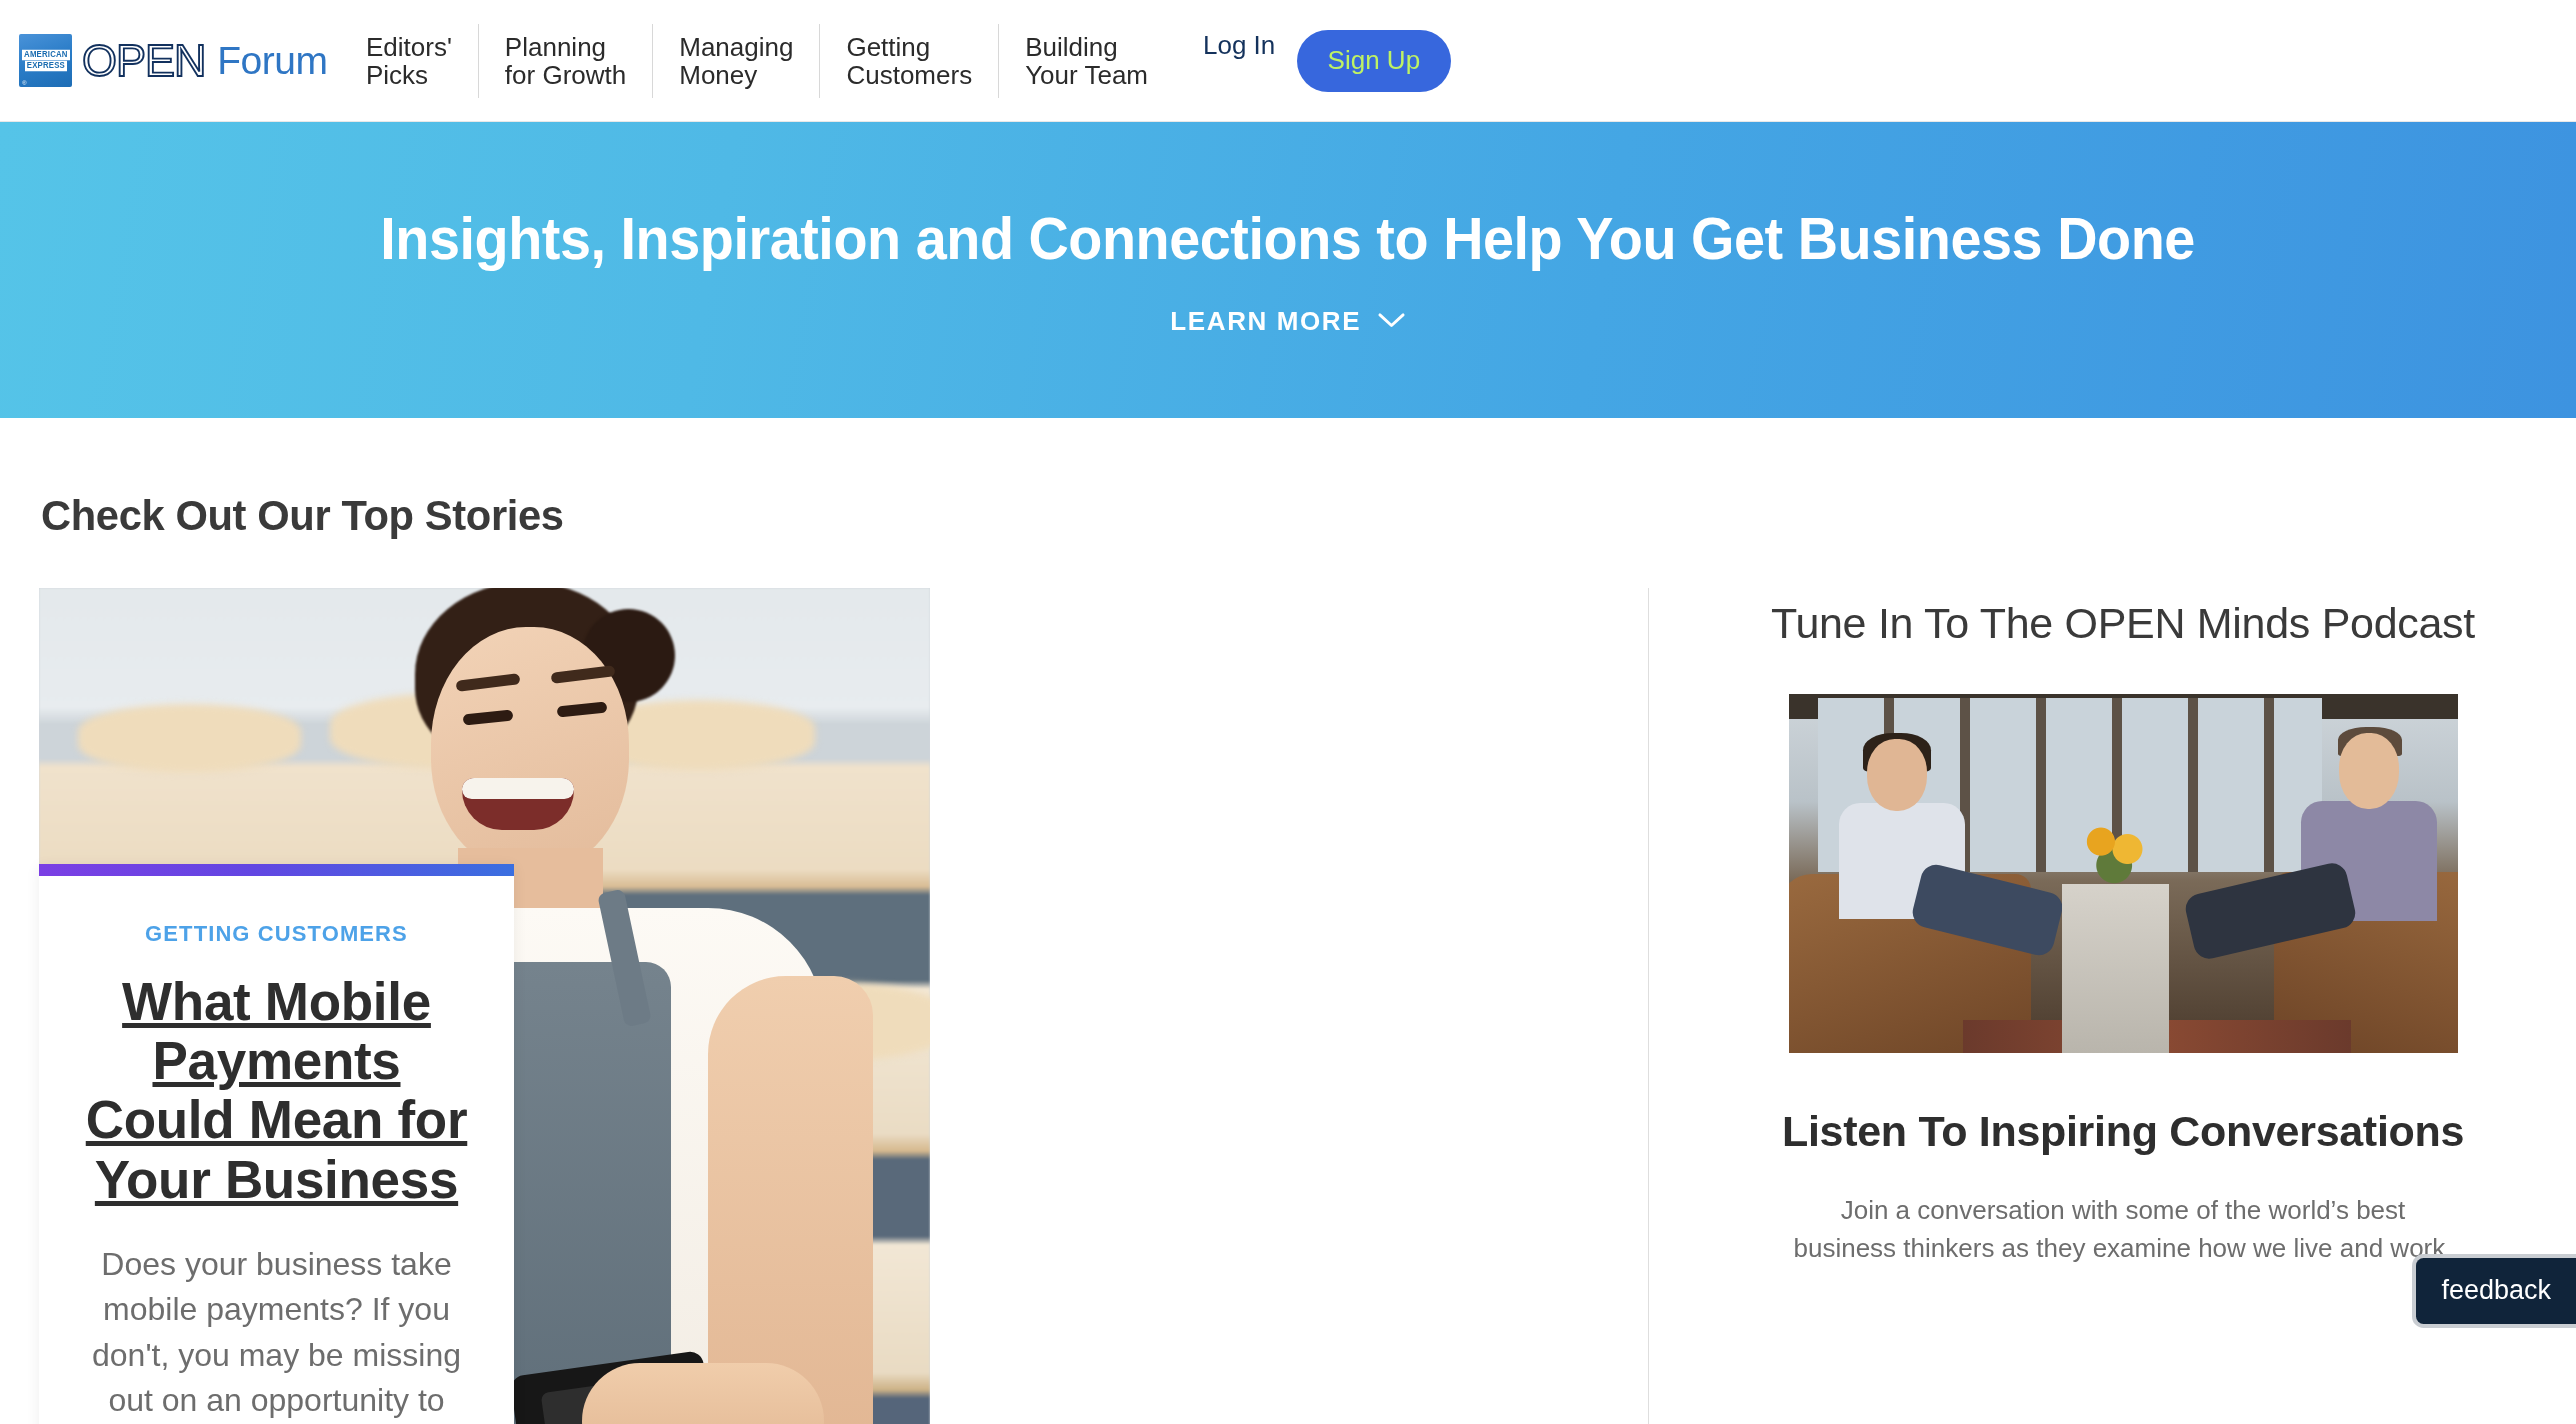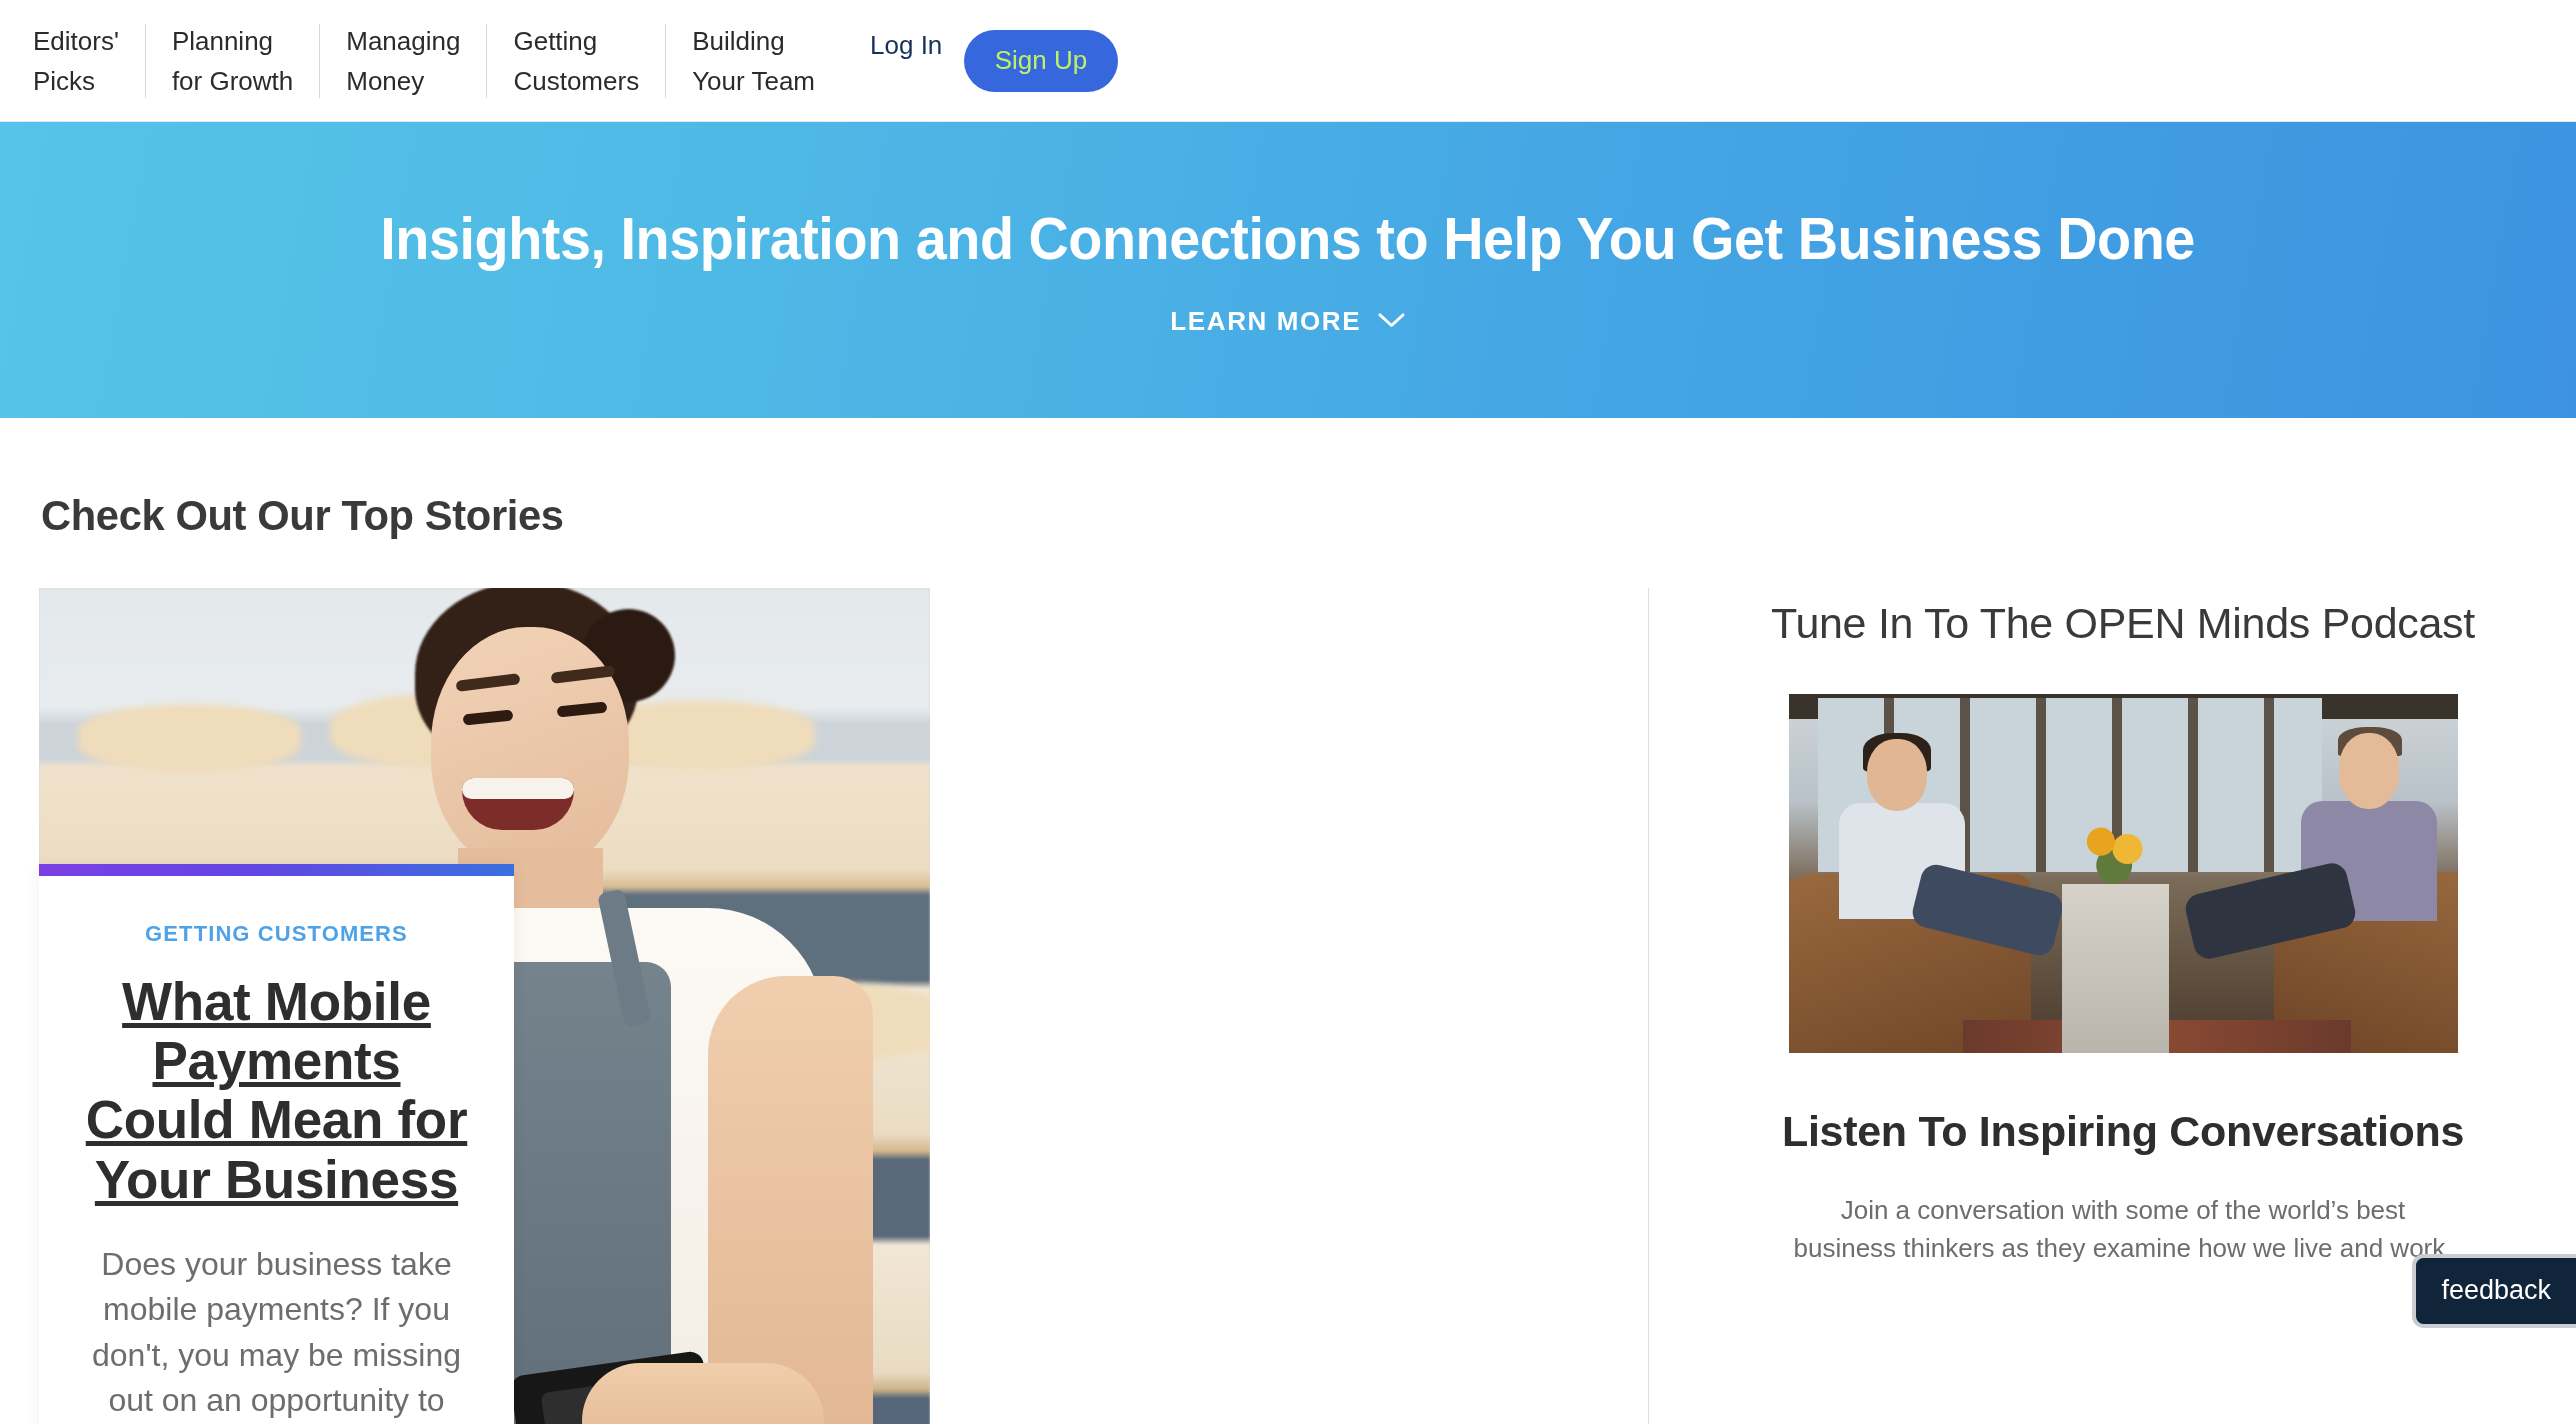--- a/index.html
+++ b/index.html
@@ -84,21 +84,21 @@
     display: flex;
     align-items: stretch;
     height: 74px;
     flex: 0 0 auto;
   }
   .nav-item {
     display: flex;
     align-items: center;
     padding: 0 26px;
     font-size: 26px;
-    line-height: 40px;
+    line-height: 28px;
     color: #2b2b2b;
     border-left: 1px solid #d8d8d8;
     cursor: pointer;
     white-space: pre-line;
     font-family: "Liberation Sans", sans-serif;
   }
   .nav-item:first-child { border-left: none; padding-left: 13.6px; }
 
   
   .search-box {
@@ -402,20 +402,29 @@
                radial-gradient(circle at 62% 50%, #efb733 0 14.5px, transparent 15.5px),
                radial-gradient(circle at 46% 72%, #5f7a3a 0 17.4px, transparent 18.4px);}
   .pod-rug    { position:absolute; left:174px; top:326px; width:388px; height:39px;
     background:linear-gradient(90deg,#6b3a2c,#8a4a33,#6b3a2c);}
 </style>
 </head>
 <body>
 
 <div class="header">
 
+  <div class="logo-wrap">
+    <div class="amex-mark">
+      <span class="amex-band">AMERICAN</span>
+      <span class="amex-band">EXPRESS</span>
+      <span class="amex-reg">®</span>
+    </div>
+    <span class="logo-open">OPEN</span>
+    <span class="logo-forum">Forum</span>
+  </div>
 
   <nav class="nav">
     <div class="nav-item">Editors'
 Picks</div>
     <div class="nav-item">Planning
 for Growth</div>
     <div class="nav-item">Managing
 Money</div>
     <div class="nav-item">Getting
 Customers</div>

